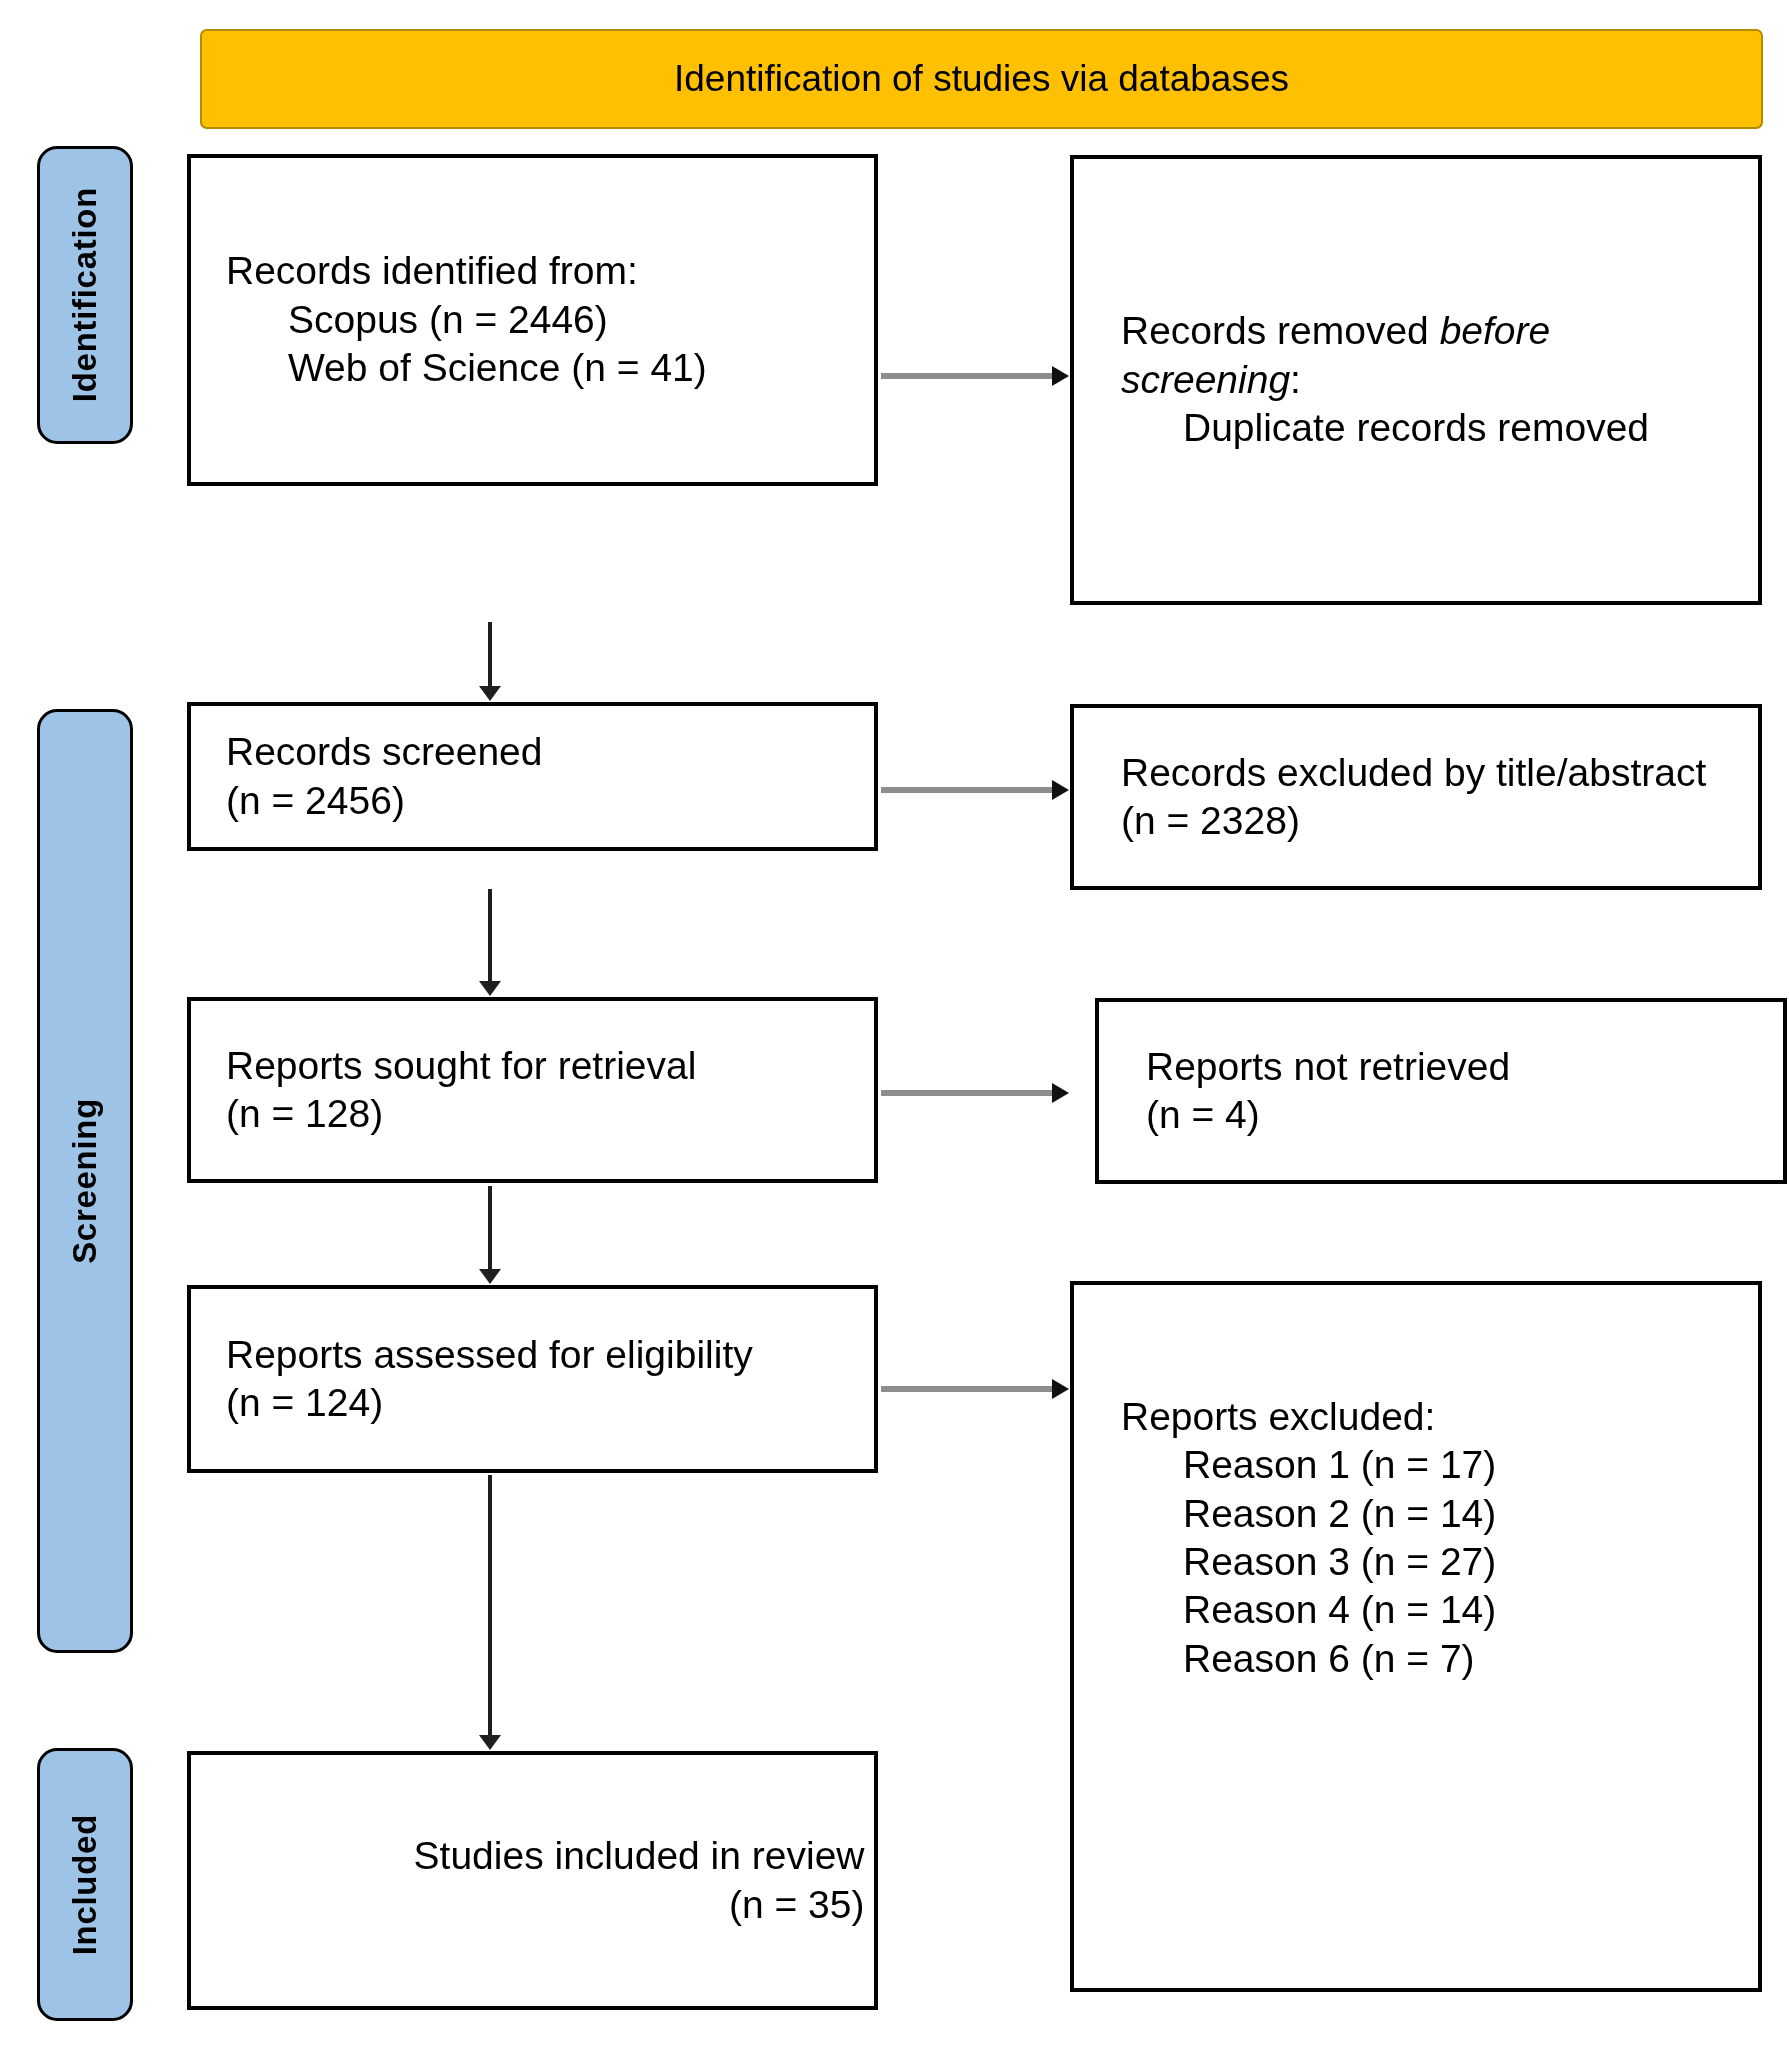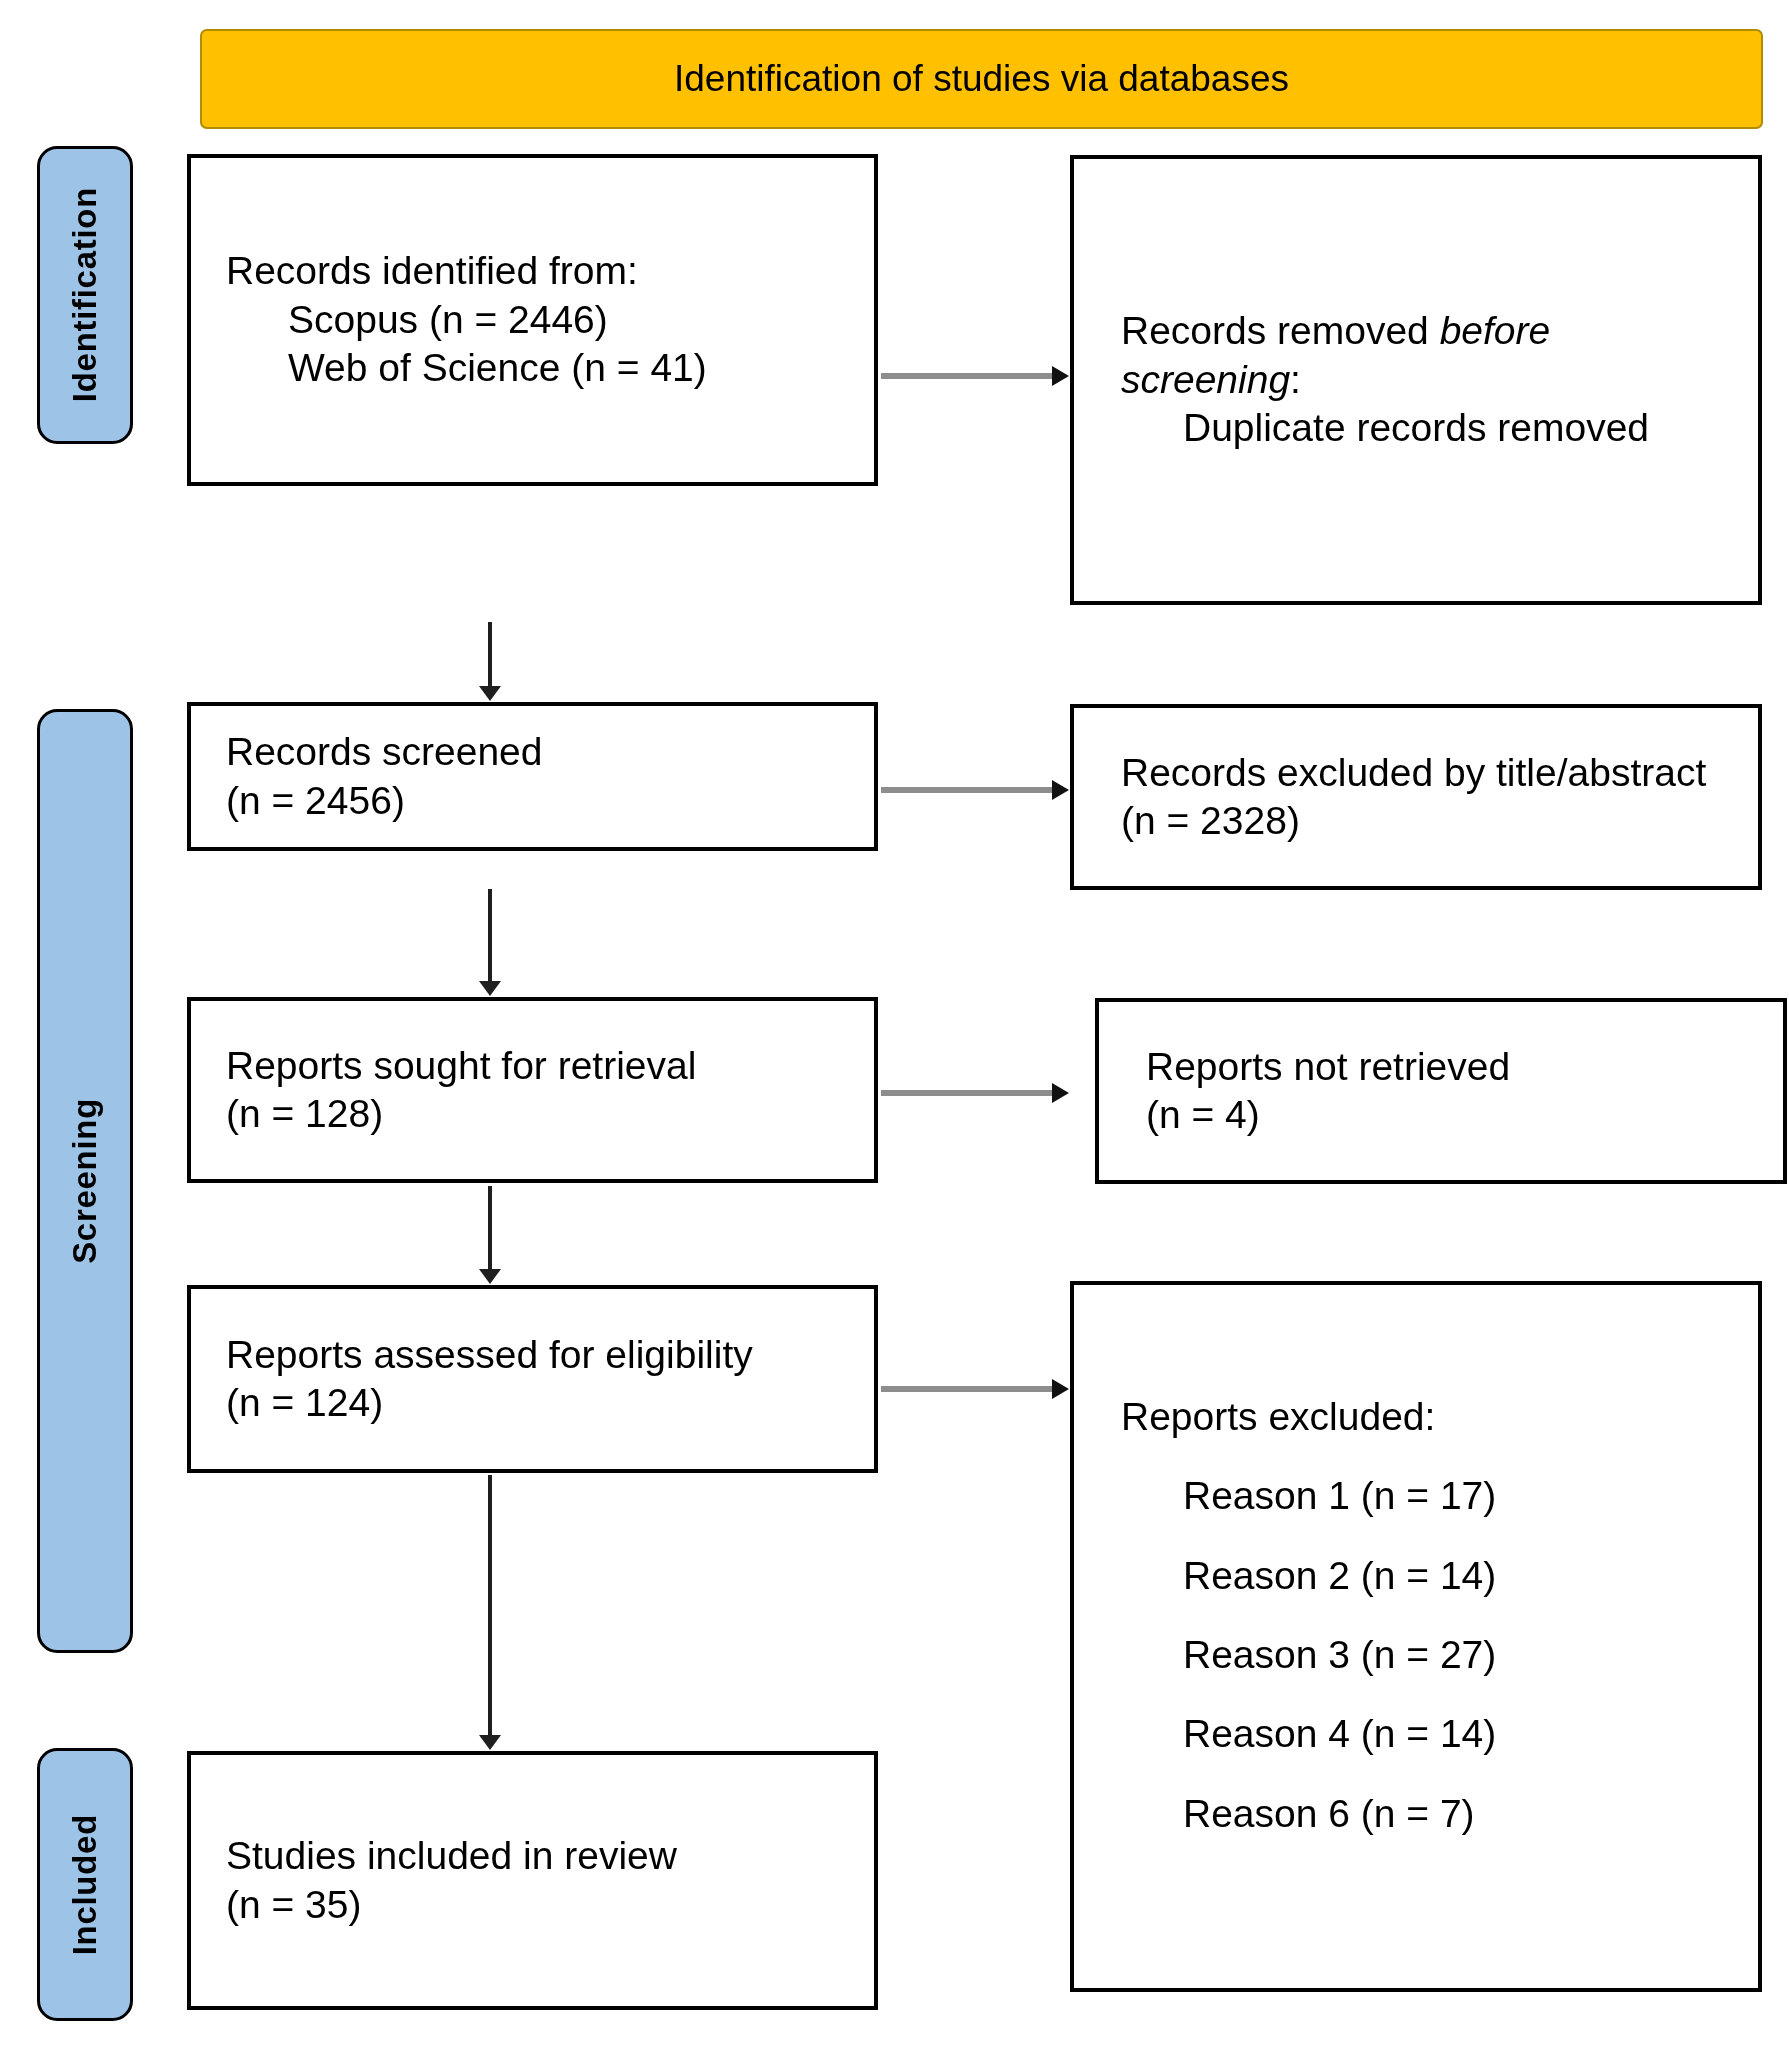--- a/index.html
+++ b/index.html
@@ -40,22 +40,22 @@
     font-size:39px;line-height:1.24;
     padding-left:35px;padding-right:9.5px;
   }
   #box1 {left:187px;top:154px;width:691px;height:332px;}
   #rbox1{left:1070px;top:155px;width:692px;height:450px;padding-left:47px;}
   #box2 {left:187px;top:702px;width:691px;height:149px;}
   #rbox2{left:1070px;top:704px;width:692px;height:186px;padding-left:47px;}
   #box3 {left:187px;top:997px;width:691px;height:186px;}
   #rbox3{left:1070px;top:998px;width:692px;height:186px;padding-left:47px;margin-left:25px;}
   #box4 {left:187px;top:1285px;width:691px;height:188px;}
-  #rbox4{left:1070px;top:1281px;width:692px;height:711px;justify-content:flex-start;padding-top:108px;padding-left:47px;gap:31px;}
-  #box5 {left:187px;top:1751px;width:691px;height:259px;}
+  #rbox4{left:1070px;top:1281px;width:692px;height:711px;justify-content:flex-start;padding-top:108px;padding-left:47px;}
+  #box5 {left:187px;top:1751px;width:691px;height:259px;text-align:right;}
   .ind{padding-left:62px;}
   .it{font-style:italic;}
   .varrow{position:absolute;width:4.1px;background:var(--line-dark);}
   .varrow::after{
     content:"";position:absolute;bottom:-13.6px;left:50%;transform:translateX(-50%);
     border:11px solid transparent;border-bottom:0;border-top:15px solid var(--line-dark);
     width:0;height:0;
   }
   #varrow1{left:488px;top:622px;height:65px;}
   #varrow2{left:488px;top:889px;height:93px;}

